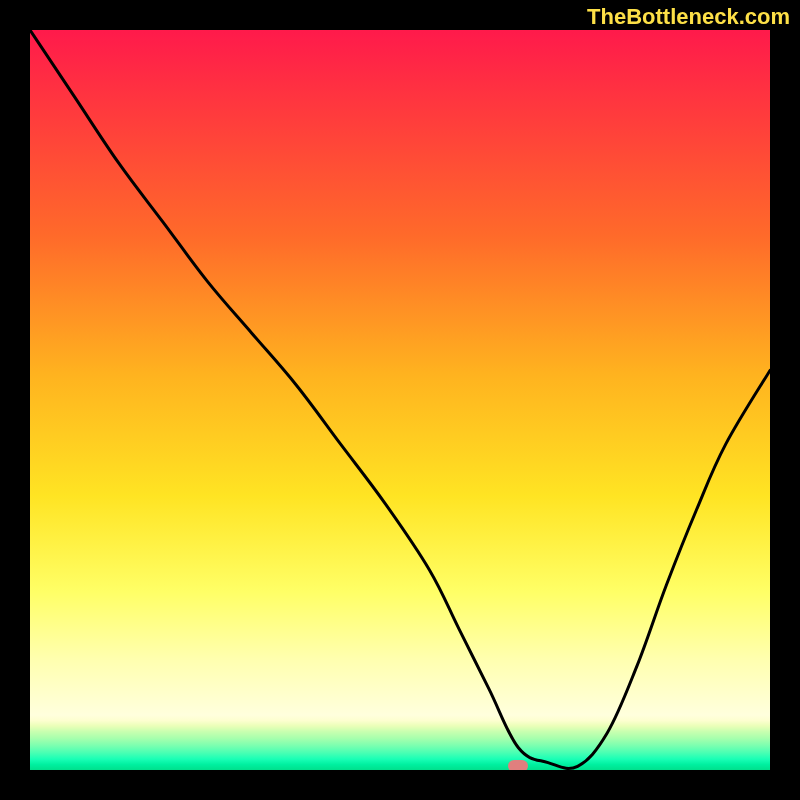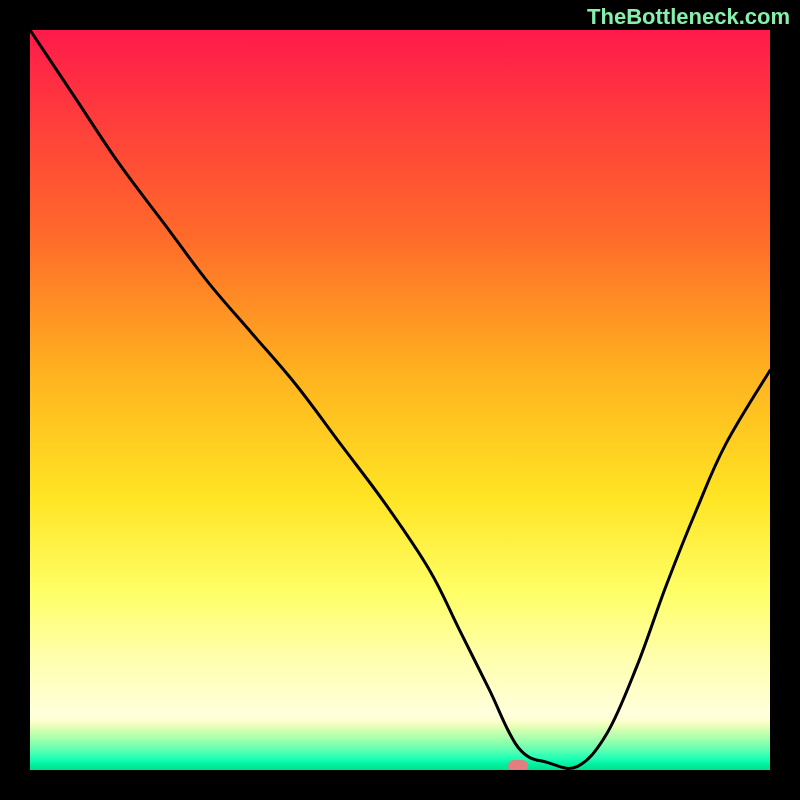--- a/index.html
+++ b/index.html
@@ -13,21 +13,21 @@
   .frame {
     position: relative;
     width: 800px;
     height: 800px;
     background: #000;
   }
   .watermark {
     position: absolute;
     top: 4px;
     right: 10px;
-    color: #86efac;
+    color: #fde047;
     font-size: 22px;
     font-weight: 600;
     z-index: 10;
   }
   .plot-area {
     position: absolute;
     left: 30px;
     top: 30px;
     width: 740px;
     height: 740px;

